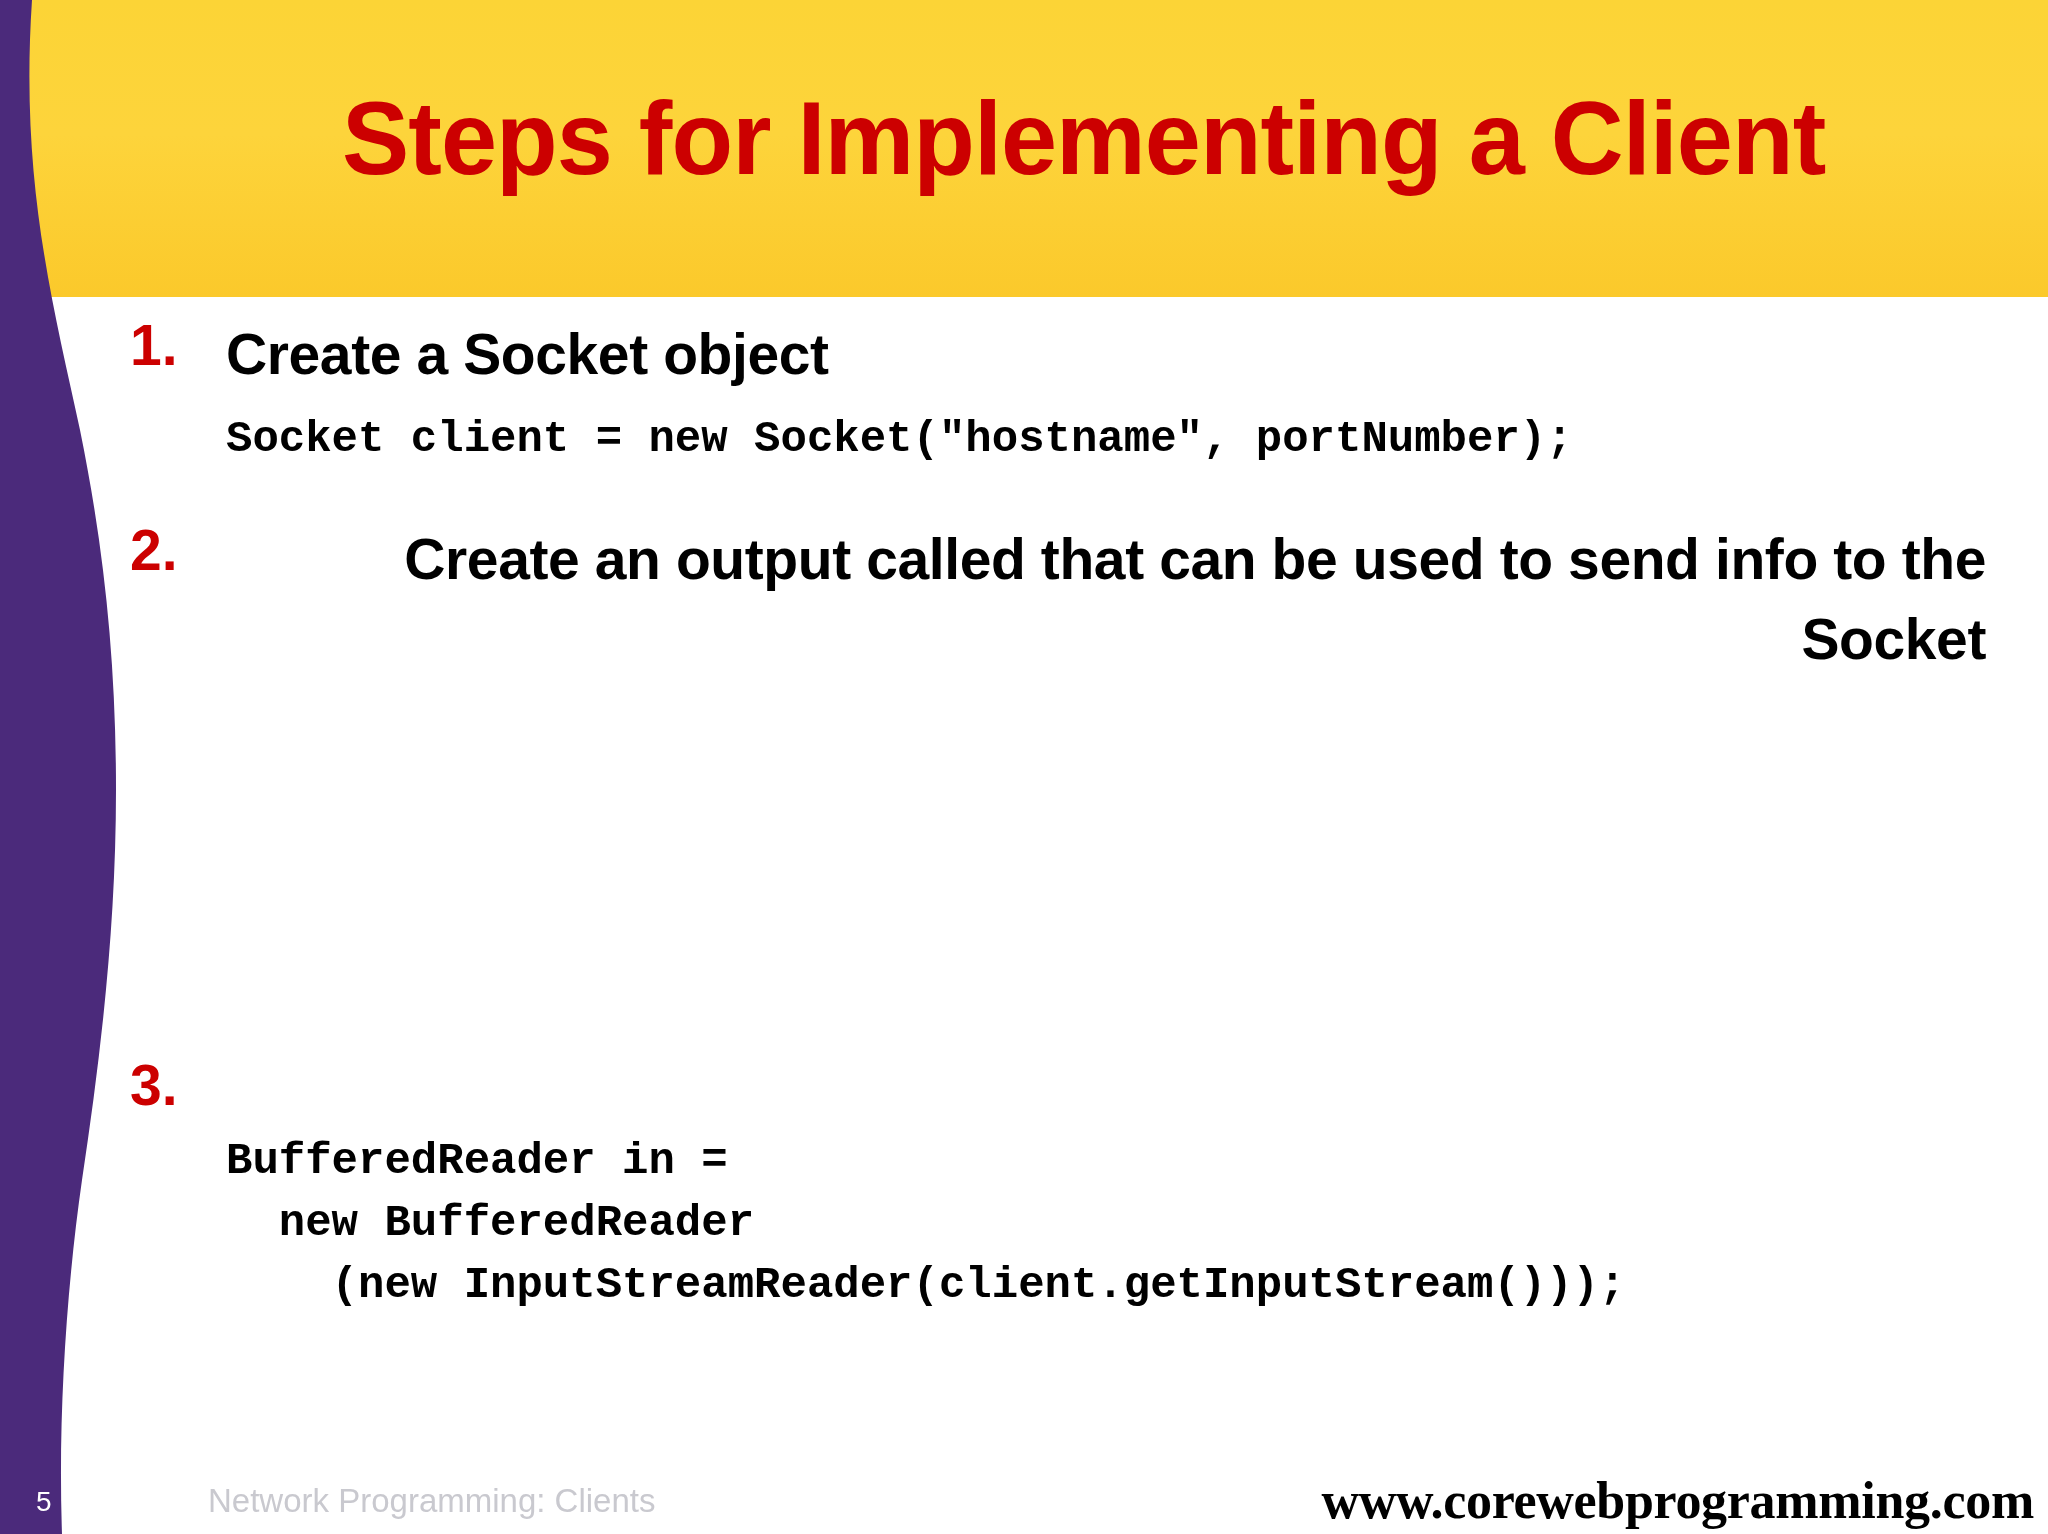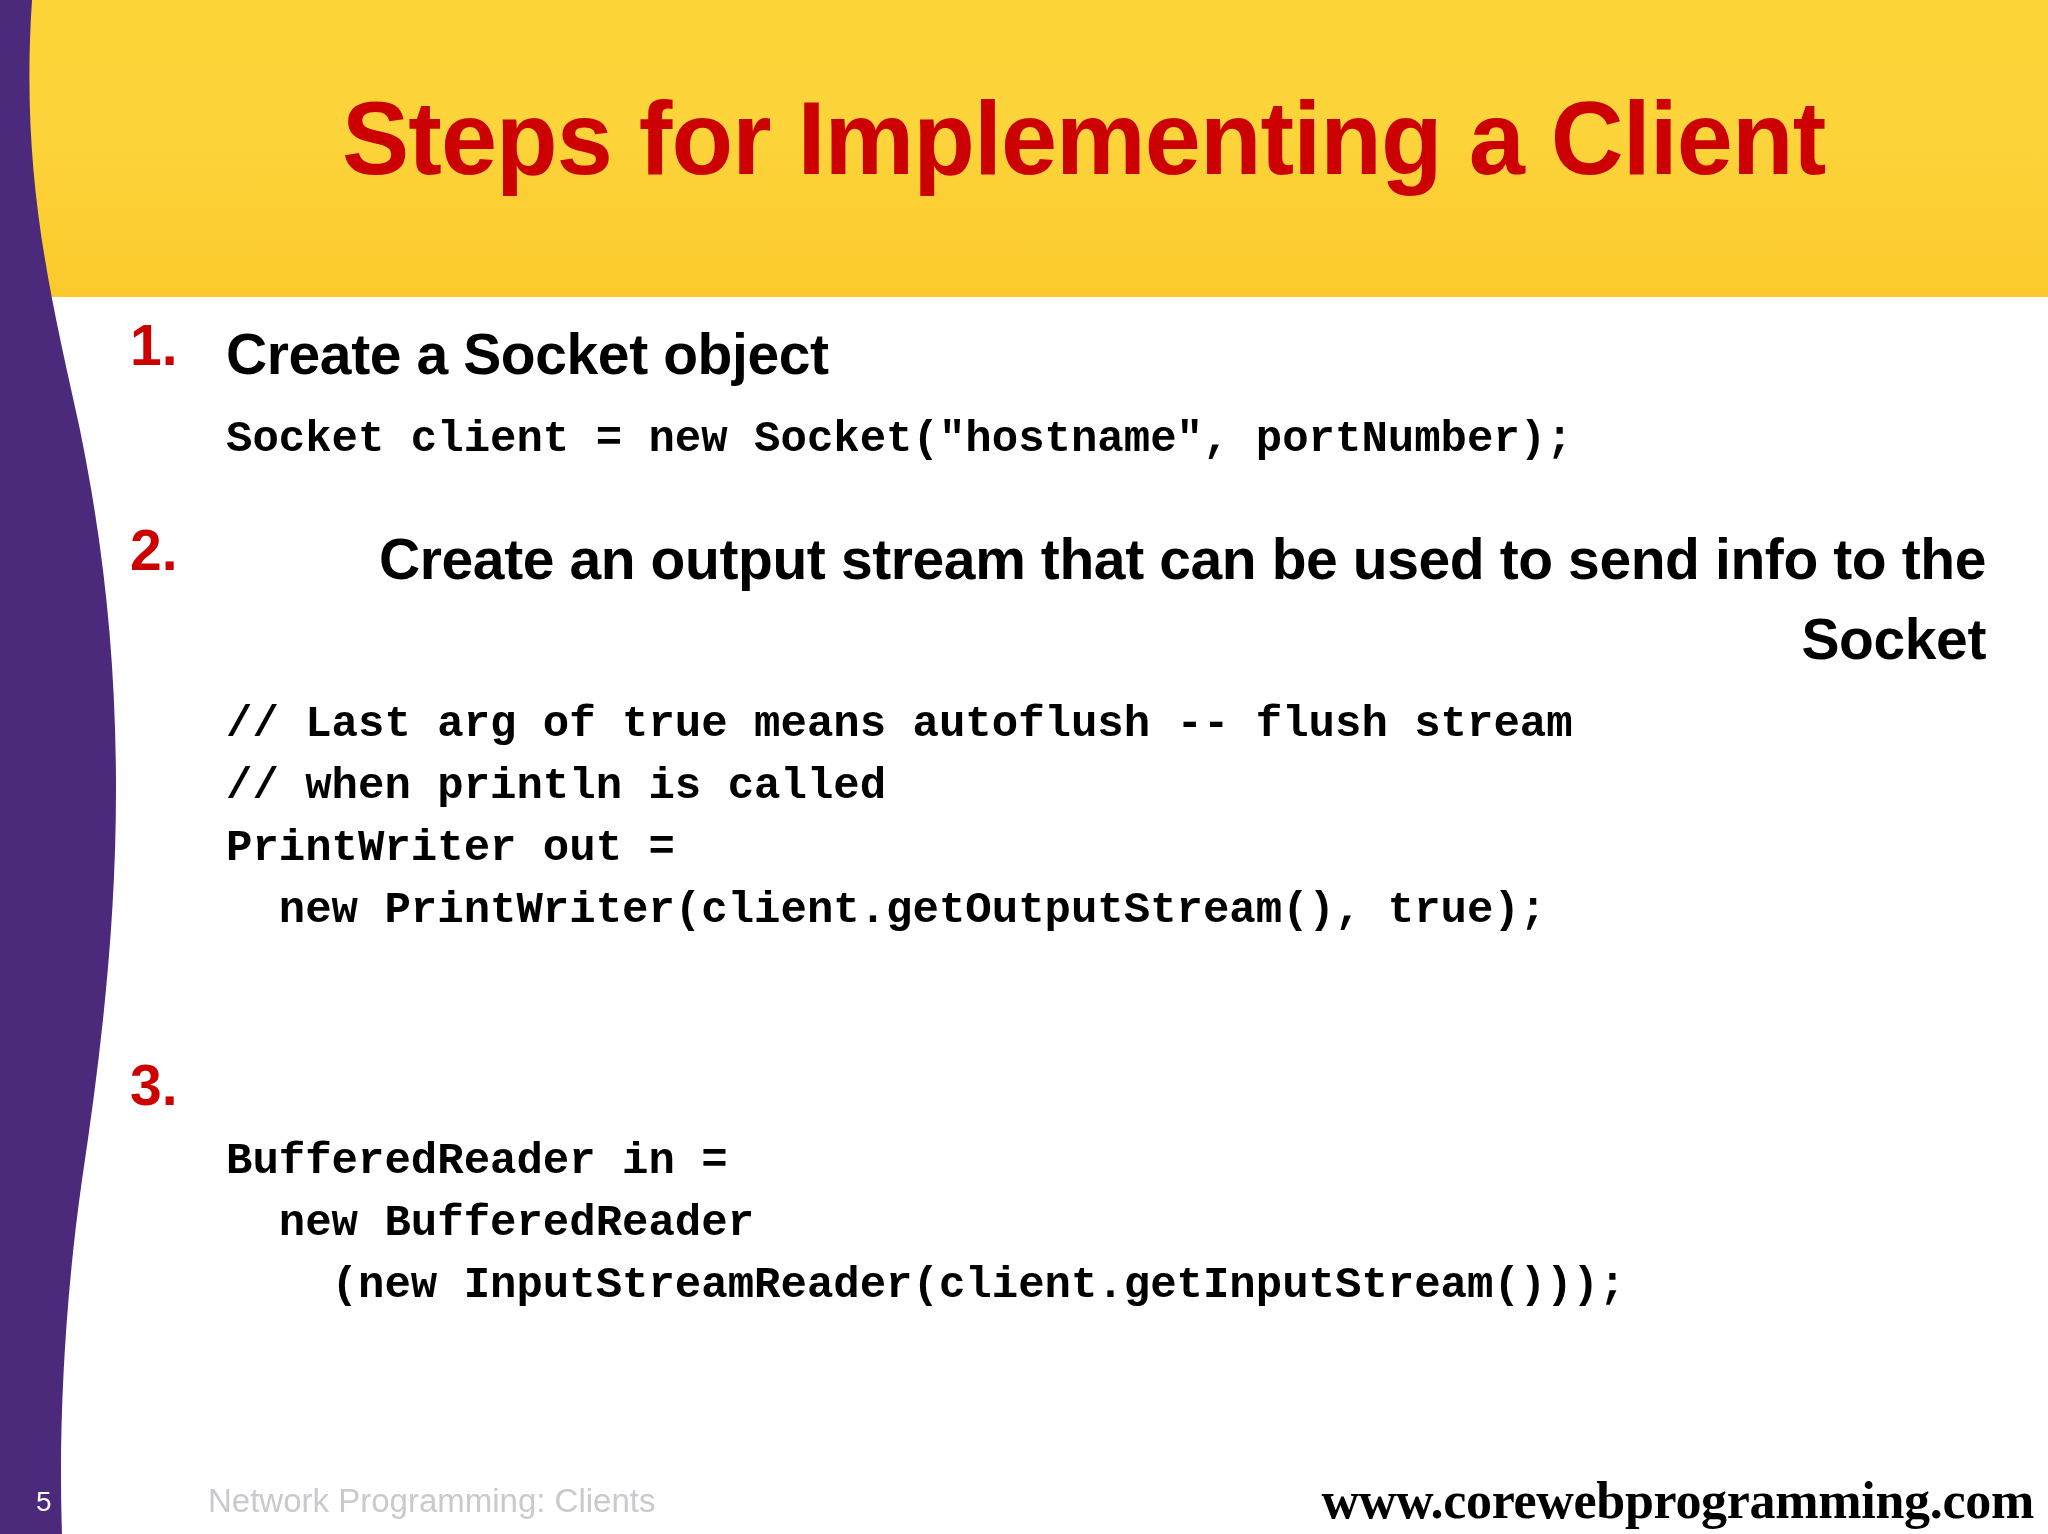--- a/index.html
+++ b/index.html
@@ -180,26 +180,22 @@
       <div class="step-head">
         <div class="step-num">1.</div>
         <div class="step-title">Create a Socket object</div>
       </div>
       <div class="code">Socket client = new Socket("hostname", portNumber);</div>
     </div>
 
     <div class="step" id="step2">
       <div class="step-head">
         <div class="step-num">2.</div>
-        <div class="step-title">Create an output stream that can be used to send info to the Socket</div>
+        <div class="step-title">Create an output called that can be used to send info to the Socket</div>
       </div>
-      <div class="code">// Last arg of true means autoflush -- flush stream
-// when println is called
-PrintWriter out =
-  new PrintWriter(client.getOutputStream(), true);</div>
     </div>
 
     <div class="step" id="step3">
       <div class="step-head">
         <div class="step-num">3.</div>
       </div>
       <div class="code">BufferedReader in =
   new BufferedReader
     (new InputStreamReader(client.getInputStream()));</div>
     </div>

